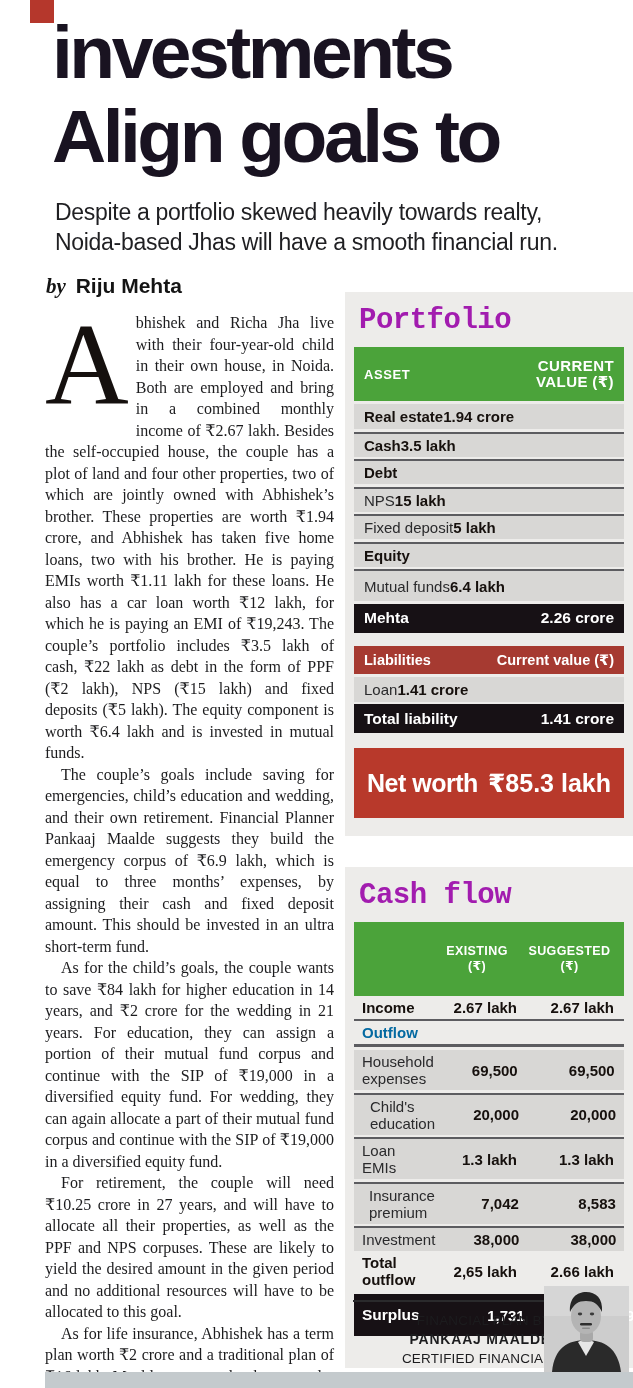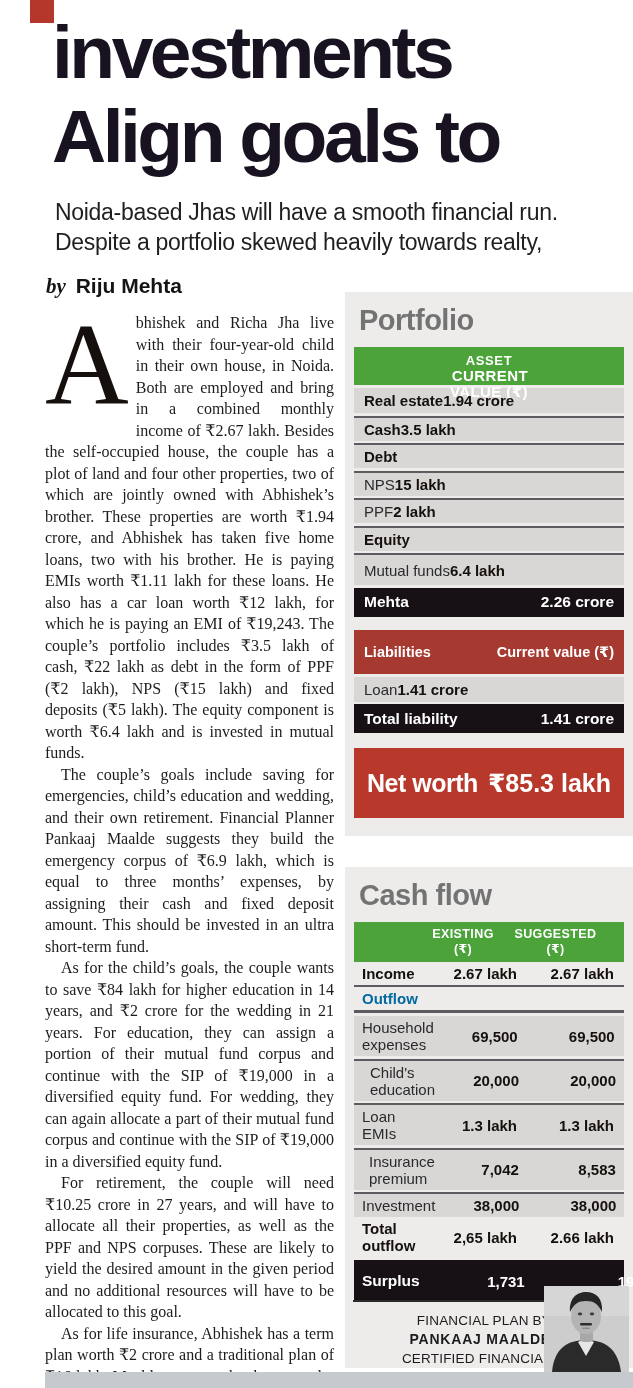--- a/index.html
+++ b/index.html
@@ -23,54 +23,54 @@
            font-size:16px;line-height:21.5px;text-align:justify;}
   .article p{margin:0;}
   .article p.indent{text-indent:16px;}
   .dropcap{float:left;font-size:116px;line-height:86px;height:102px;
            padding:10px 7px 0 0;font-weight:normal;color:#15100e;}
 
   
   .panel{background:#edecea;box-sizing:border-box;padding:8px 9px;}
   .panel1{left:345px;top:292px;width:288px;height:544px;}
   .panel2{left:345px;top:867px;width:288px;height:501px;}
-  .panel-title{font-size:29px;font-weight:bold;color:#737373;letter-spacing:-0.5px;
-               margin:4px 0 10px 5px;}
+  .panel-title{font-size:29px;font-weight:bold;color:#a21caf;letter-spacing:-0.5px;
+               margin:4px 0 10px 5px;font-family:Liberation Mono, monospace;}
 
   .ghead{background:#4ba33a;color:#ffffff;display:flex;justify-content:space-between;
          align-items:center;padding:6px 10px;box-sizing:border-box;}
   .ghead .h1c{font-size:13px;font-weight:bold;letter-spacing:0.6px;}
   .ghead .h2c{font-size:15px;font-weight:bold;letter-spacing:0.4px;text-align:right;line-height:16px;}
-  .ghead1{height:38px;flex-direction:column;}
+  .ghead1{height:54px;}
 
   .prow{display:flex;justify-content:flex-start;align-items:center;background:#d8d7d5;
         padding:3px 10px;box-sizing:border-box;min-height:25px;margin-top:2.5px;
         border-top:2px solid #5c5c60;font-size:15px;color:#2a2a2c;}
   .prow.first{border-top:none;margin-top:3px;}
   .prow .plabel{font-weight:normal;}
   .prow.boldlab .plabel{font-weight:bold;color:#16100d;}
   .prow .pvalue{font-weight:bold;color:#16100d;}
   .trow{display:flex;justify-content:space-between;align-items:center;background:#171115;
         color:#ffffff;padding:5px 10px;min-height:29px;box-sizing:border-box;
         font-size:15.5px;font-weight:bold;margin-top:2.5px;}
 
   .liab{margin-top:13px;}
   .lhead{background:#a63a31;color:#ffffff;display:flex;justify-content:space-between;
-         align-items:center;padding:5px 10px;height:44px;box-sizing:border-box;
+         align-items:center;padding:5px 10px;height:28px;box-sizing:border-box;
          font-size:14.5px;font-weight:bold;}
 
   .networth{margin-top:15px;background:#b8392b;color:#ffffff;display:flex;
             justify-content:space-between;align-items:center;height:70px;
             padding:0 13px;box-sizing:border-box;}
   .networth .nwl{font-size:25px;font-weight:bold;letter-spacing:-0.5px;}
   .networth .nwv{font-size:25px;font-weight:bold;}
 
   
   .ghead2{display:grid;grid-template-columns:1fr 88px 97px;align-items:center;
-          background:#4ba33a;color:#fff;height:40px;padding:4px 20px;box-sizing:border-box;}
+          background:#4ba33a;color:#fff;height:74px;padding:4px 6px;box-sizing:border-box;}
   .ghead2 .hcol{font-size:12.5px;font-weight:bold;text-align:center;line-height:15px;letter-spacing:0.4px;}
   .crow{display:grid;grid-template-columns:1fr 88px 97px;align-items:center;
         padding:3px 6px 3px 8px;box-sizing:border-box;min-height:25px;font-size:15px;color:#2a2a2c;}
   .crow .cval{text-align:right;font-weight:bold;color:#16100d;padding-right:4px;}
   .crow.light{background:transparent;border-bottom:2px solid #5c5c60;}
   .crow.light .clabel{font-weight:bold;color:#16100d;}
   .crow.section{background:transparent;border-bottom:3px solid #5c5c60;}
   .crow.section .clabel{font-weight:bold;color:#0369a1;}
   .crow.gray{background:#d8d7d5;margin-top:2.5px;border-top:2px solid #5c5c60;line-height:17px;}
   .crow.gray.gfirst{border-top:none;margin-top:3px;}
@@ -94,22 +94,22 @@
 <body>
 
 <div class="abs red-marker"></div>
 
 <div class="abs headline">
   <div>investments</div>
   <div>Align goals to</div>
 </div>
 
 <div class="abs subtitle">
+  <div>Despite a portfolio skewed heavily towards realty,</div>
   <div>Noida-based Jhas will have a smooth financial run.</div>
-  <div>Despite a portfolio skewed heavily towards realty,</div>
 </div>
 
 <div class="abs byline">
   <span class="by">by</span>
   <span class="author">Riju Mehta</span>
 </div>
 
 <div class="abs article">
   <p>
     <span class="dropcap">A</span>
@@ -140,22 +140,22 @@
   </div>
   <div class="prow boldlab">
     <span class="plabel">Debt</span>
     <span class="pvalue"></span>
   </div>
   <div class="prow">
     <span class="plabel">NPS</span>
     <span class="pvalue">15 lakh</span>
   </div>
   <div class="prow">
-    <span class="plabel">PPF</span>
-    <span class="pvalue">2 lakh</span>
+    <span class="plabel">Fixed deposit</span>
+    <span class="pvalue">5 lakh</span>
   </div>
   <div class="prow boldlab">
     <span class="plabel">Equity</span>
     <span class="pvalue"></span>
   </div>
   <div class="prow" style="min-height:32px;">
     <span class="plabel">Mutual funds</span>
     <span class="pvalue">6.4 lakh</span>
   </div>
   <div class="trow">

